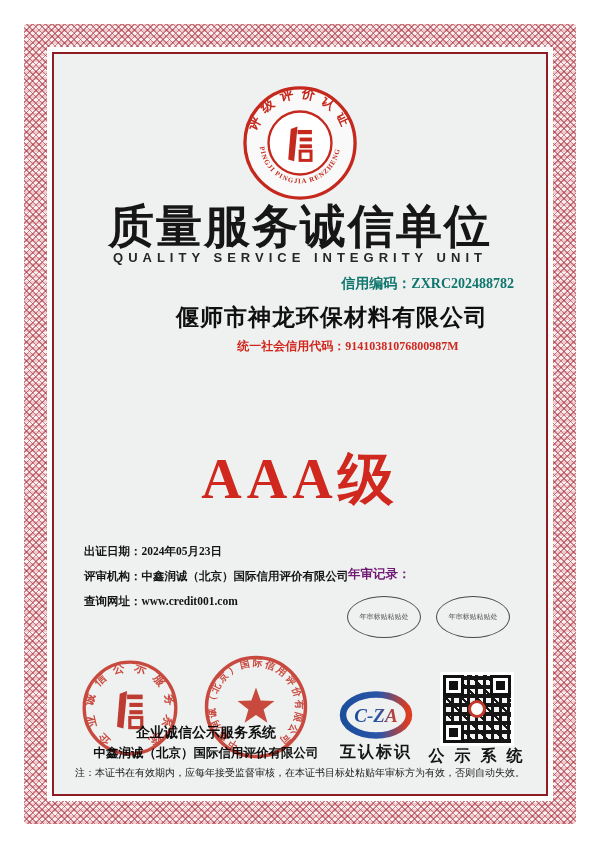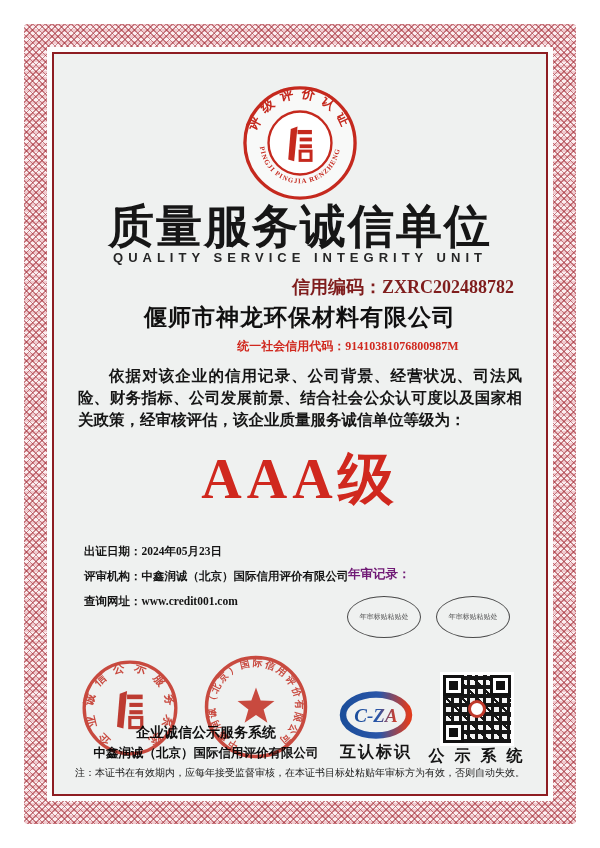--- a/index.html
+++ b/index.html
@@ -23,23 +23,23 @@
     border:2px solid #8e1d22;box-shadow:0 0 0 5px #fdfdfd;
   }
   .abs{position:absolute;}
   .center{width:100%;text-align:center;}
 
   .seal-top{left:50%;top:30px;transform:translateX(-50%);}
 
   .title{top:142px;font-size:46px;font-weight:900;letter-spacing:2px;color:#161616;}
   .subtitle{top:196px;font-size:13px;font-weight:bold;letter-spacing:5px;color:#262626;
     font-family:"Liberation Sans","DejaVu Sans",sans-serif;}
-  .credit-line{top:221px;right:32px;font-size:18px;font-weight:bold;color:#7f1d1d;text-align:right;}
-
-  .company{top:248px;font-size:23px;font-weight:900;color:#101010;letter-spacing:1px;}
+  .credit-line{top:221px;right:32px;font-size:14px;font-weight:bold;color:#0f766e;text-align:right;}
+
+  .company{top:248px;font-size:23px;font-weight:900;color:#101010;letter-spacing:1px;padding-left:32px;}
   .uscc{top:284px;font-size:12px;font-weight:bold;color:#d0281e;padding-left:48px;}
 
   .paragraph{top:311px;left:24px;right:24px;font-size:15.5px;font-weight:bold;color:#151515;
     line-height:1.42;text-align:justify;text-indent:2em;}
 
   .grade{top:388px;font-size:56px;font-weight:900;color:#d0281e;letter-spacing:5px;}
 
   .details{left:30px;top:490px;font-size:11.5px;font-weight:bold;color:#141414;}
   .details .row{margin-bottom:10px;}
 
@@ -116,21 +116,20 @@
     <use href="#xin-logo" transform="translate(36,39) scale(0.43)"></use>
   </svg>
 
   <div class="abs center subtitle">QUALITY SERVICE INTEGRITY UNIT</div>
   <div class="abs center title">质量服务诚信单位</div>
   <div class="abs credit-line">信用编码：ZXRC202488782</div>
 
   <div class="abs center company">偃师市神龙环保材料有限公司</div>
   <div class="abs center uscc">统一社会信用代码：91410381076800987M</div>
 
-  <div class="abs paragraph">依据对该企业的信用记录、公司背景、经营状况、司法风险、财务指标、公司发展前景、结合社会公众认可度以及国家相关政策，经审核评估，该企业质量服务诚信单位等级为：</div>
 
   <div class="abs center grade">AAA级</div>
 
   <div class="abs details">
     <div class="row">
       <span>出证日期：</span><span>2024年05月23日</span>
     </div>
     <div class="row">
       <span>评审机构：</span><span>中鑫润诚（北京）国际信用评价有限公司</span>
     </div>

